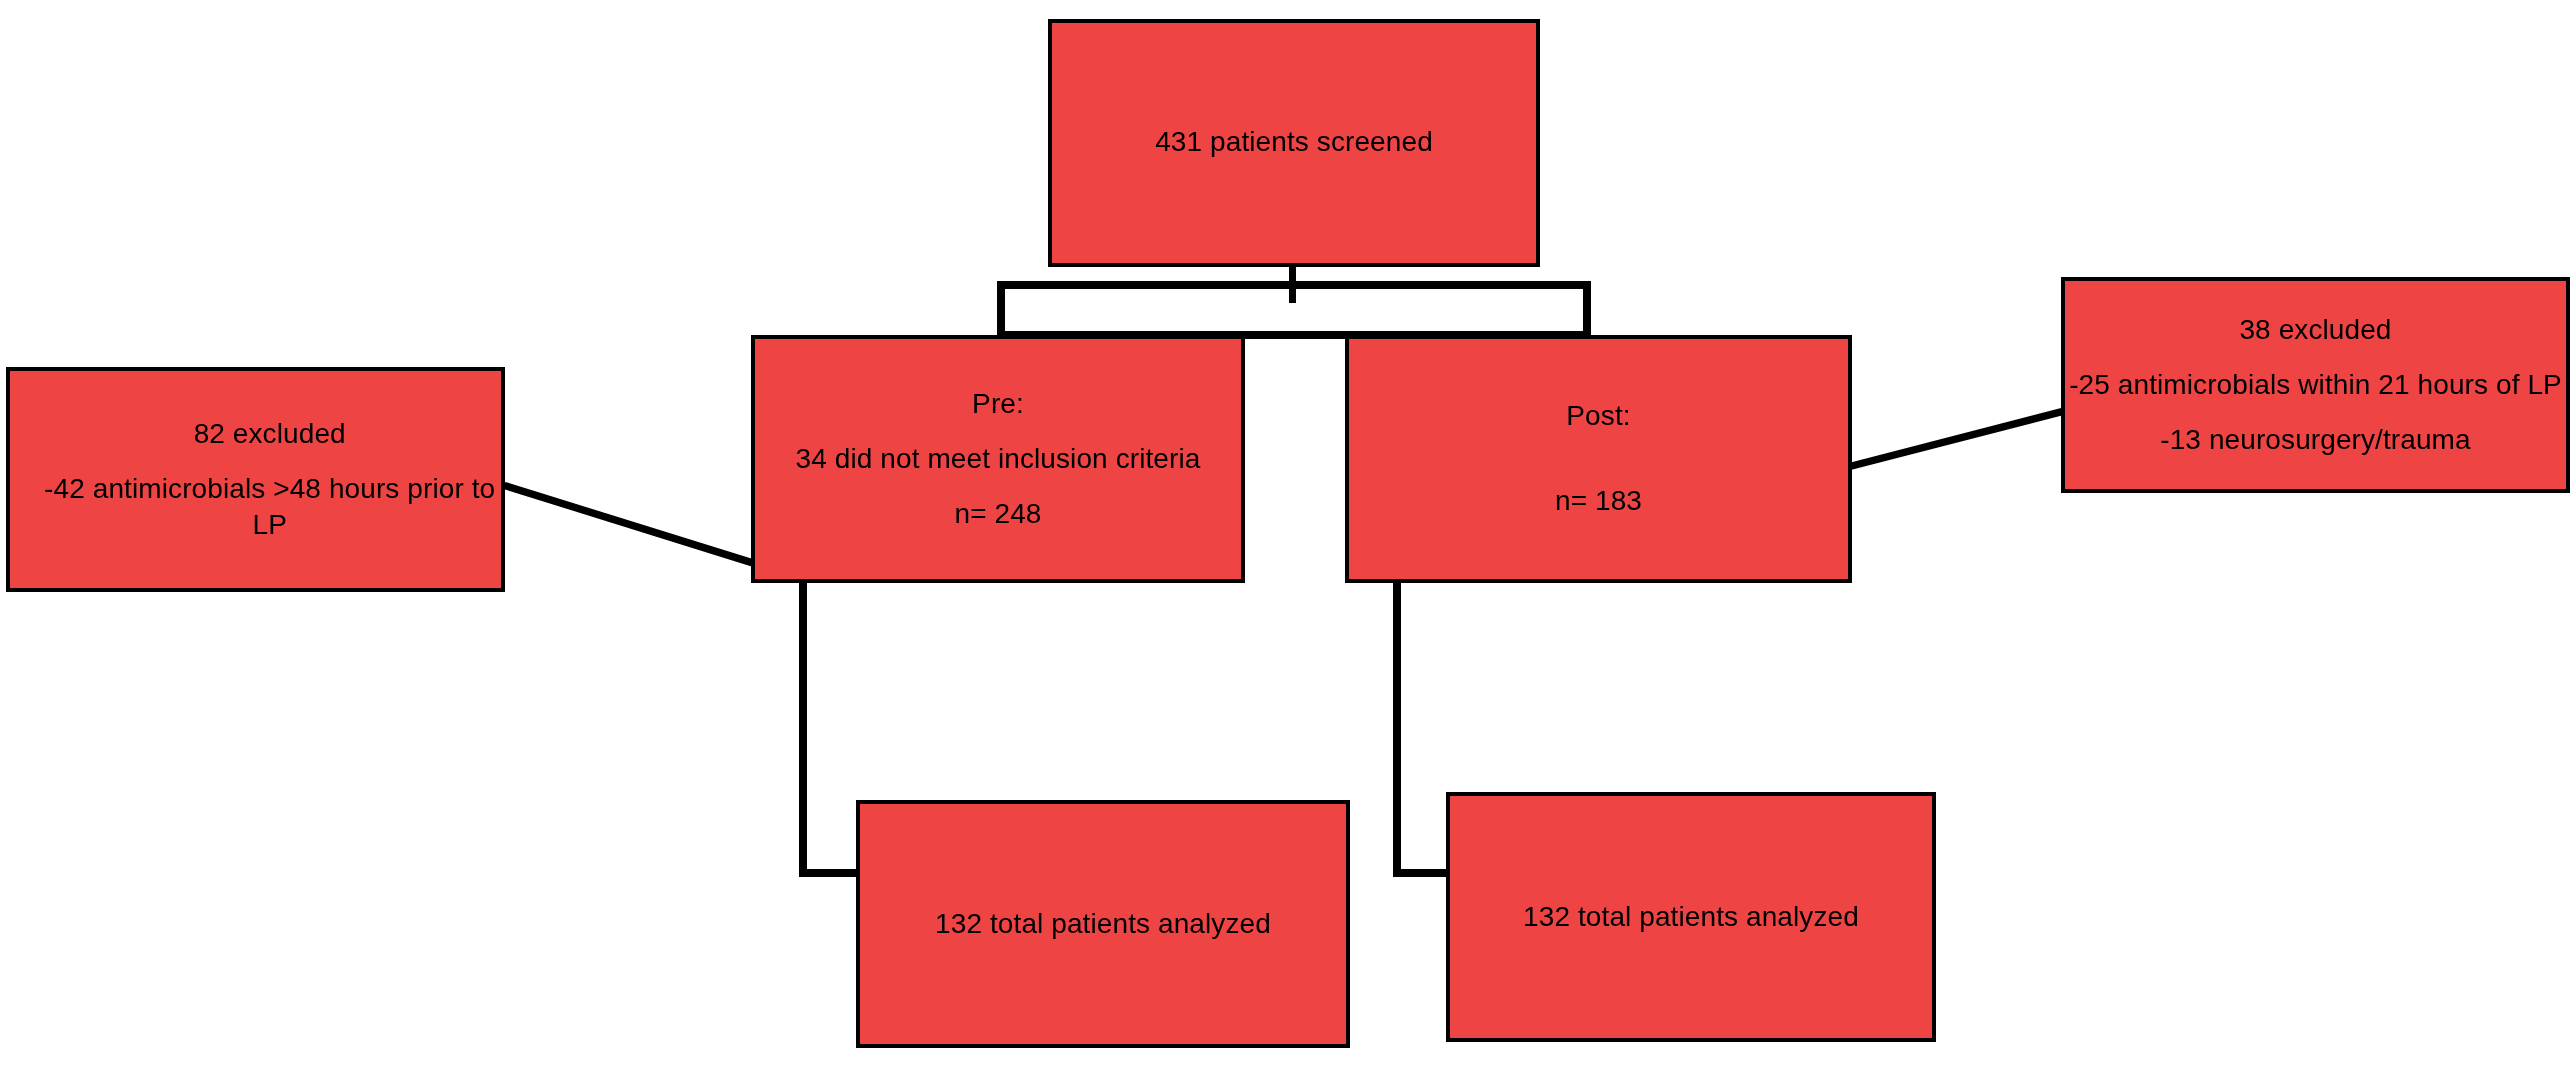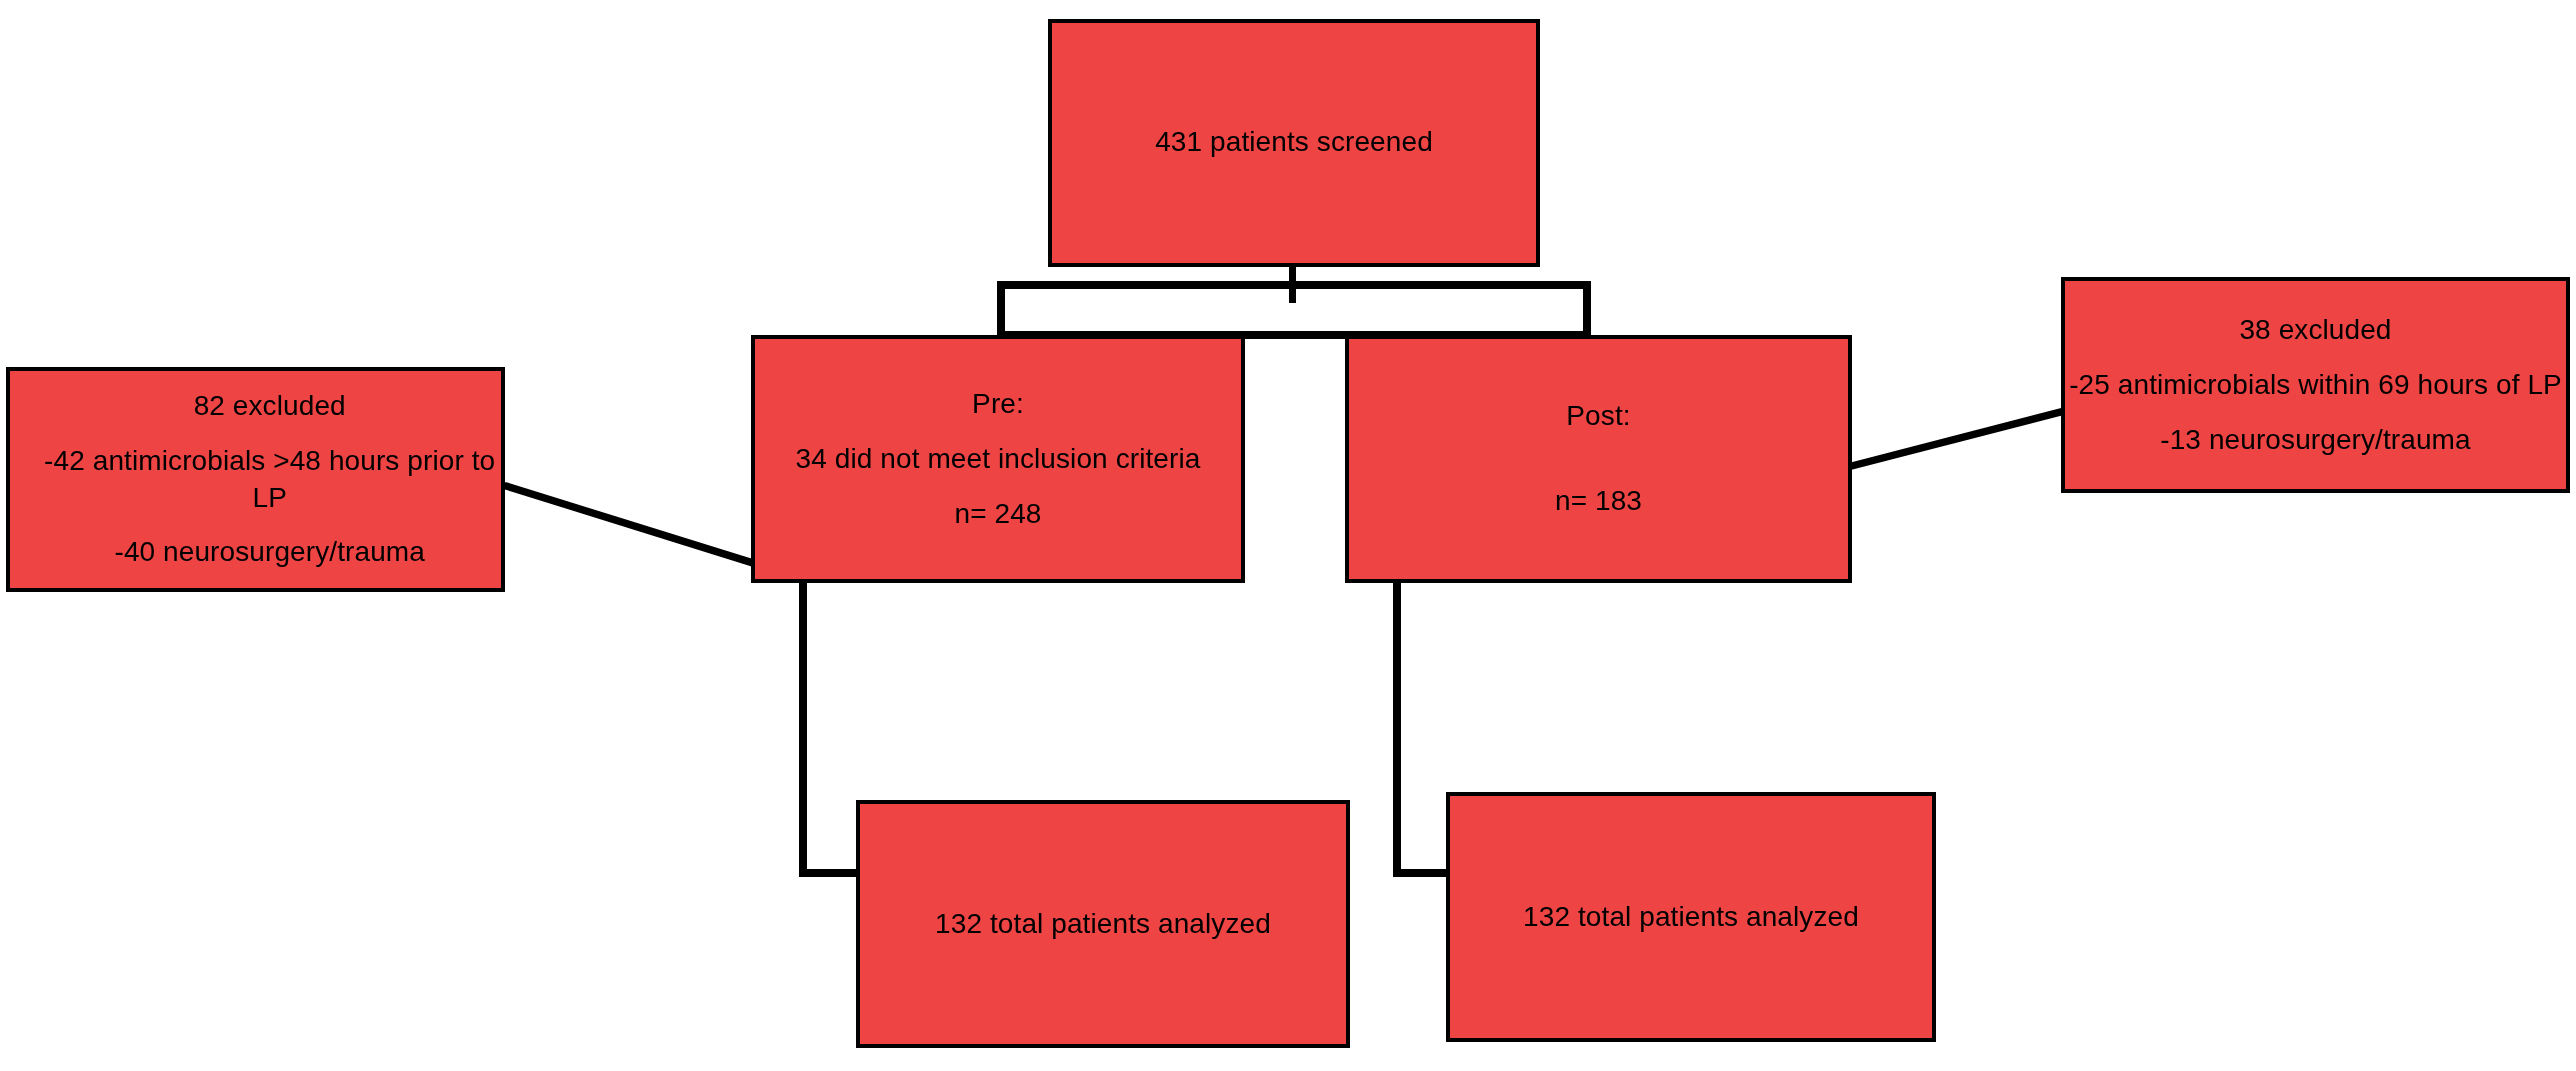--- a/index.html
+++ b/index.html
@@ -136,31 +136,28 @@
     </div>
   </div>
 
   <div class="node" id="box-excl-pre">
     <div class="para">
       <span class="line">82 excluded</span>
     </div>
     <div class="para">
       <span class="line">-42 antimicrobials &gt;48 hours prior to LP</span>
     </div>
-    <div class="para">
-      <span class="line">-40 neurosurgery/trauma</span>
-    </div>
   </div>
 
   <div class="node" id="box-excl-post">
     <div class="para">
       <span class="line">38 excluded</span>
     </div>
     <div class="para">
-      <span class="line">-25 antimicrobials within 69 hours of LP</span>
+      <span class="line">-25 antimicrobials within 21 hours of LP</span>
     </div>
     <div class="para">
       <span class="line">-13 neurosurgery/trauma</span>
     </div>
   </div>
 
   <div class="node" id="box-analyzed-pre">
     <div class="para">
       <span class="line">132 total patients analyzed</span>
     </div>

